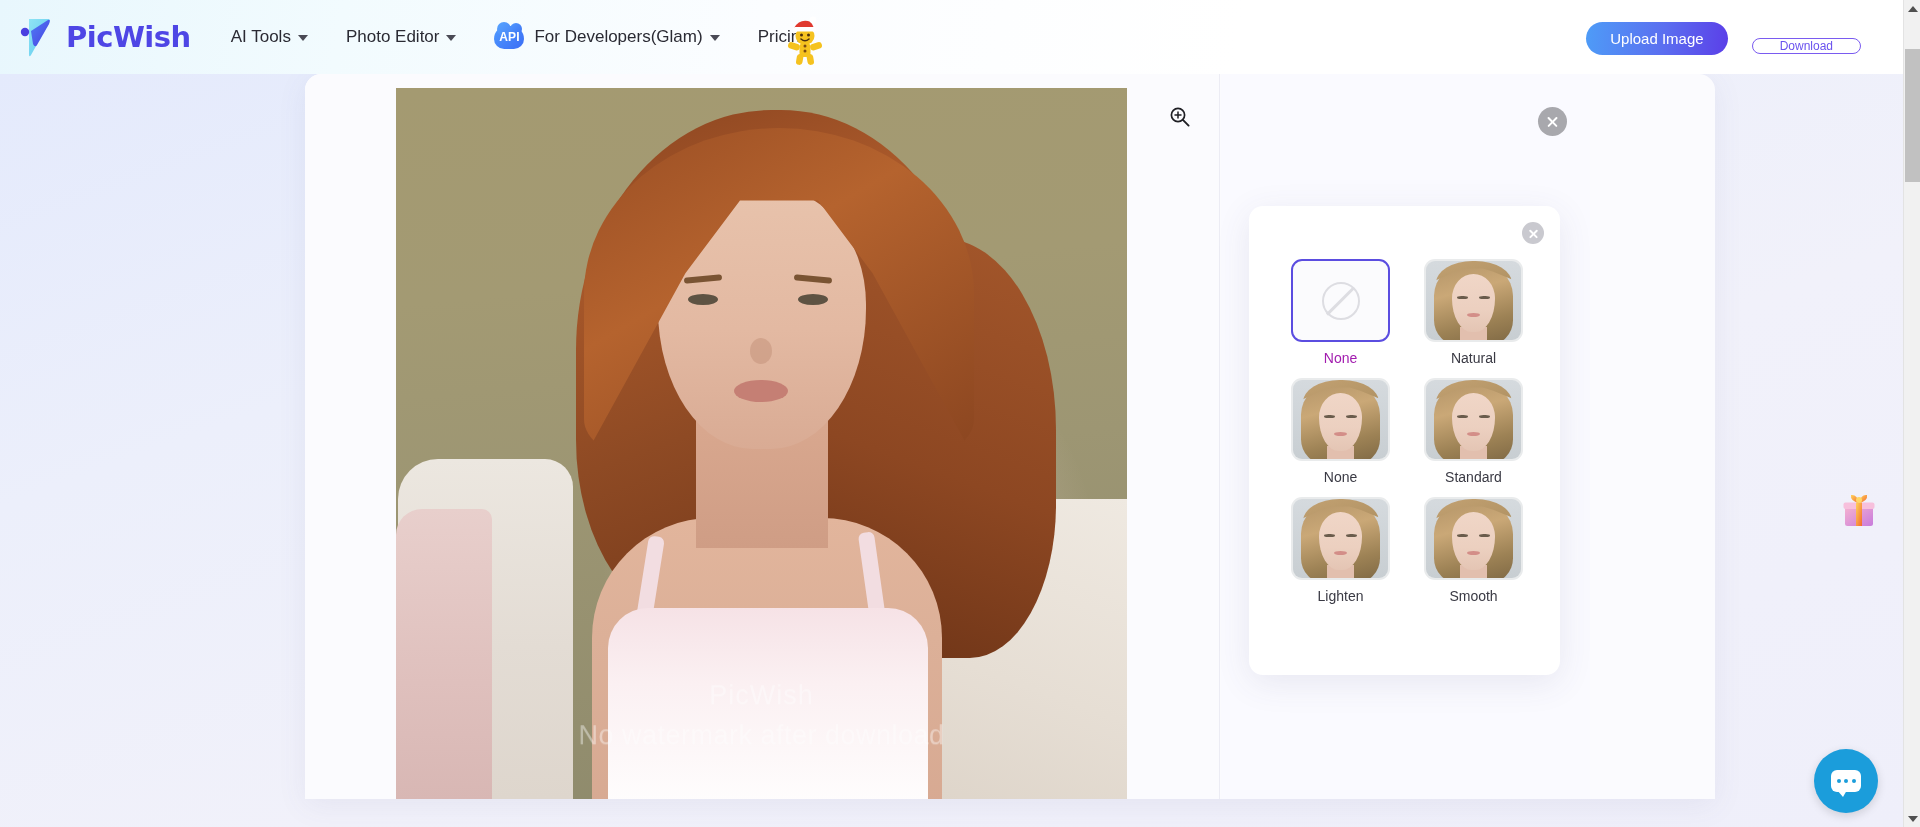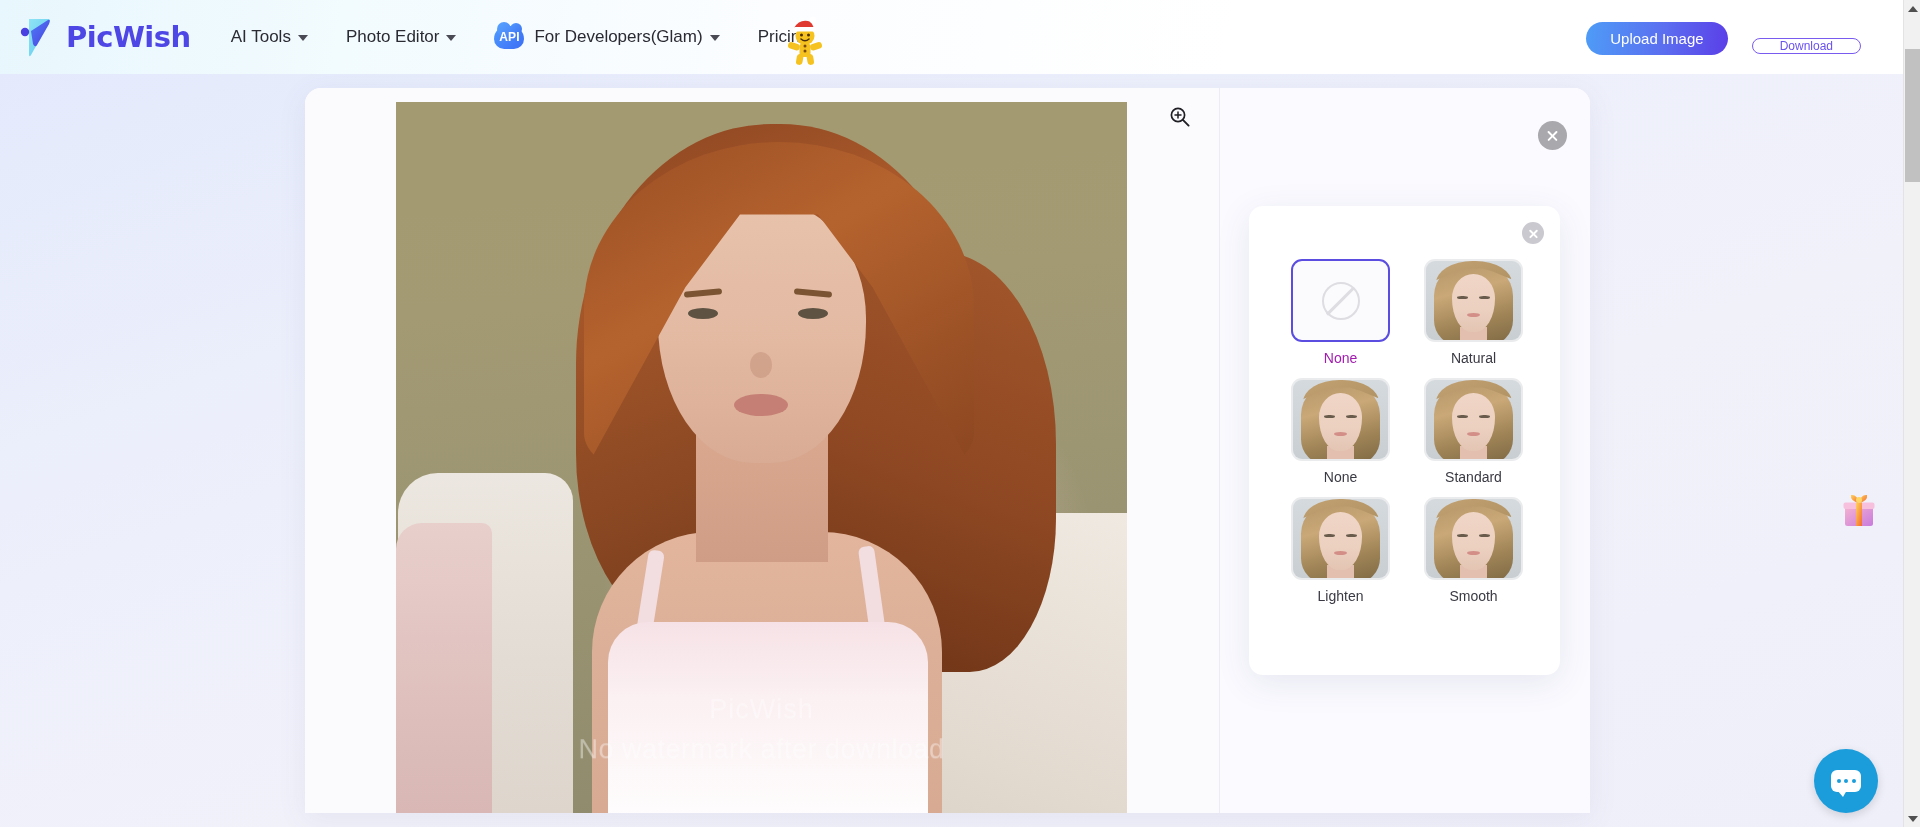--- a/index.html
+++ b/index.html
@@ -77,21 +77,21 @@
   }
   .btn-download {
     height: 16px; padding: 0 27px; border-radius: 17px;
     background: #fff; border: 1px solid #7a5bf0; color: #6a52ee;
     font-size: 12px; display: flex; align-items: center; justify-content: center;
     cursor: pointer; white-space: nowrap; margin-top: 14px;
   }
 
   
   .editor-card {
-    position: absolute; left: 305px; top: 88px; width: 1285px; height: 725px;
+    position: absolute; left: 305px; top: 74px; width: 1410px; height: 725px;
     background: #fbfbfe; border-radius: 16px 16px 0 0;
     box-shadow: 0 6px 30px rgba(90,90,140,0.08);
     overflow: hidden; z-index: 10;
   }
   .canvas-pane {
     position: absolute; left: 0; top: 0; width: 915px; height: 725px;
     background: #fbfbfe; border-right: 1px solid #ececf4;
   }
   .photo {
     position: absolute; left: 91px; top: 14px; width: 731px; height: 711px;

